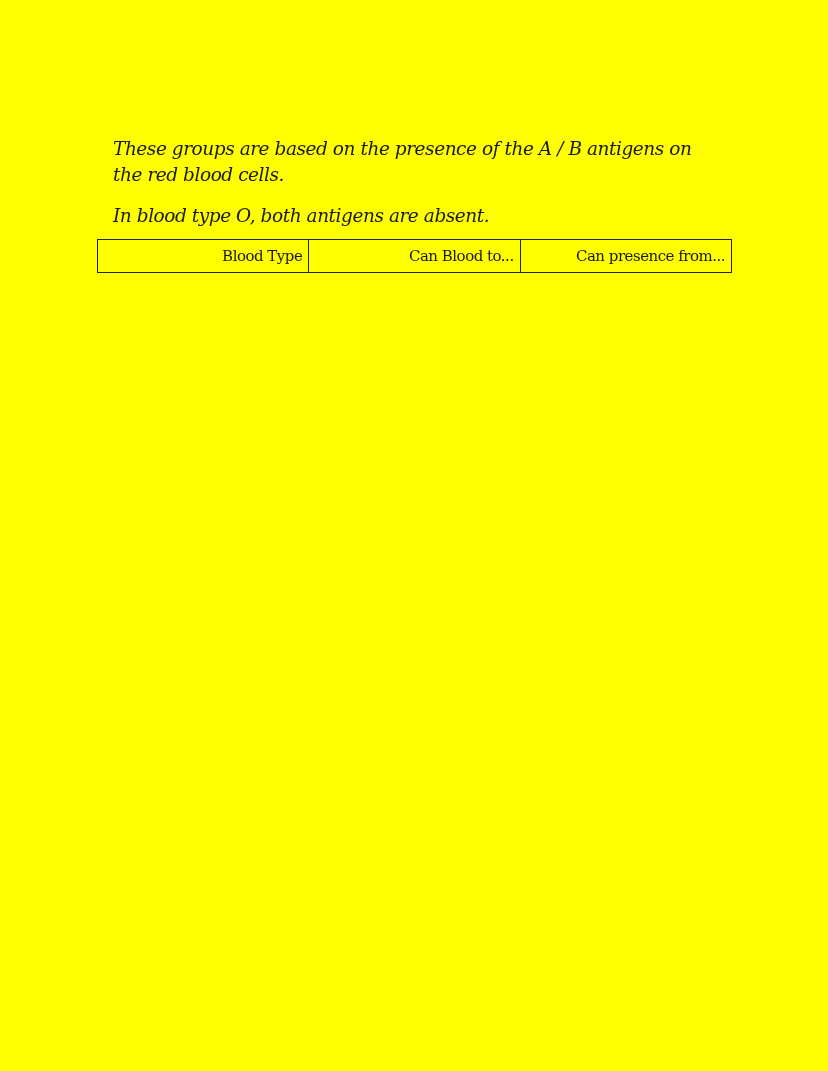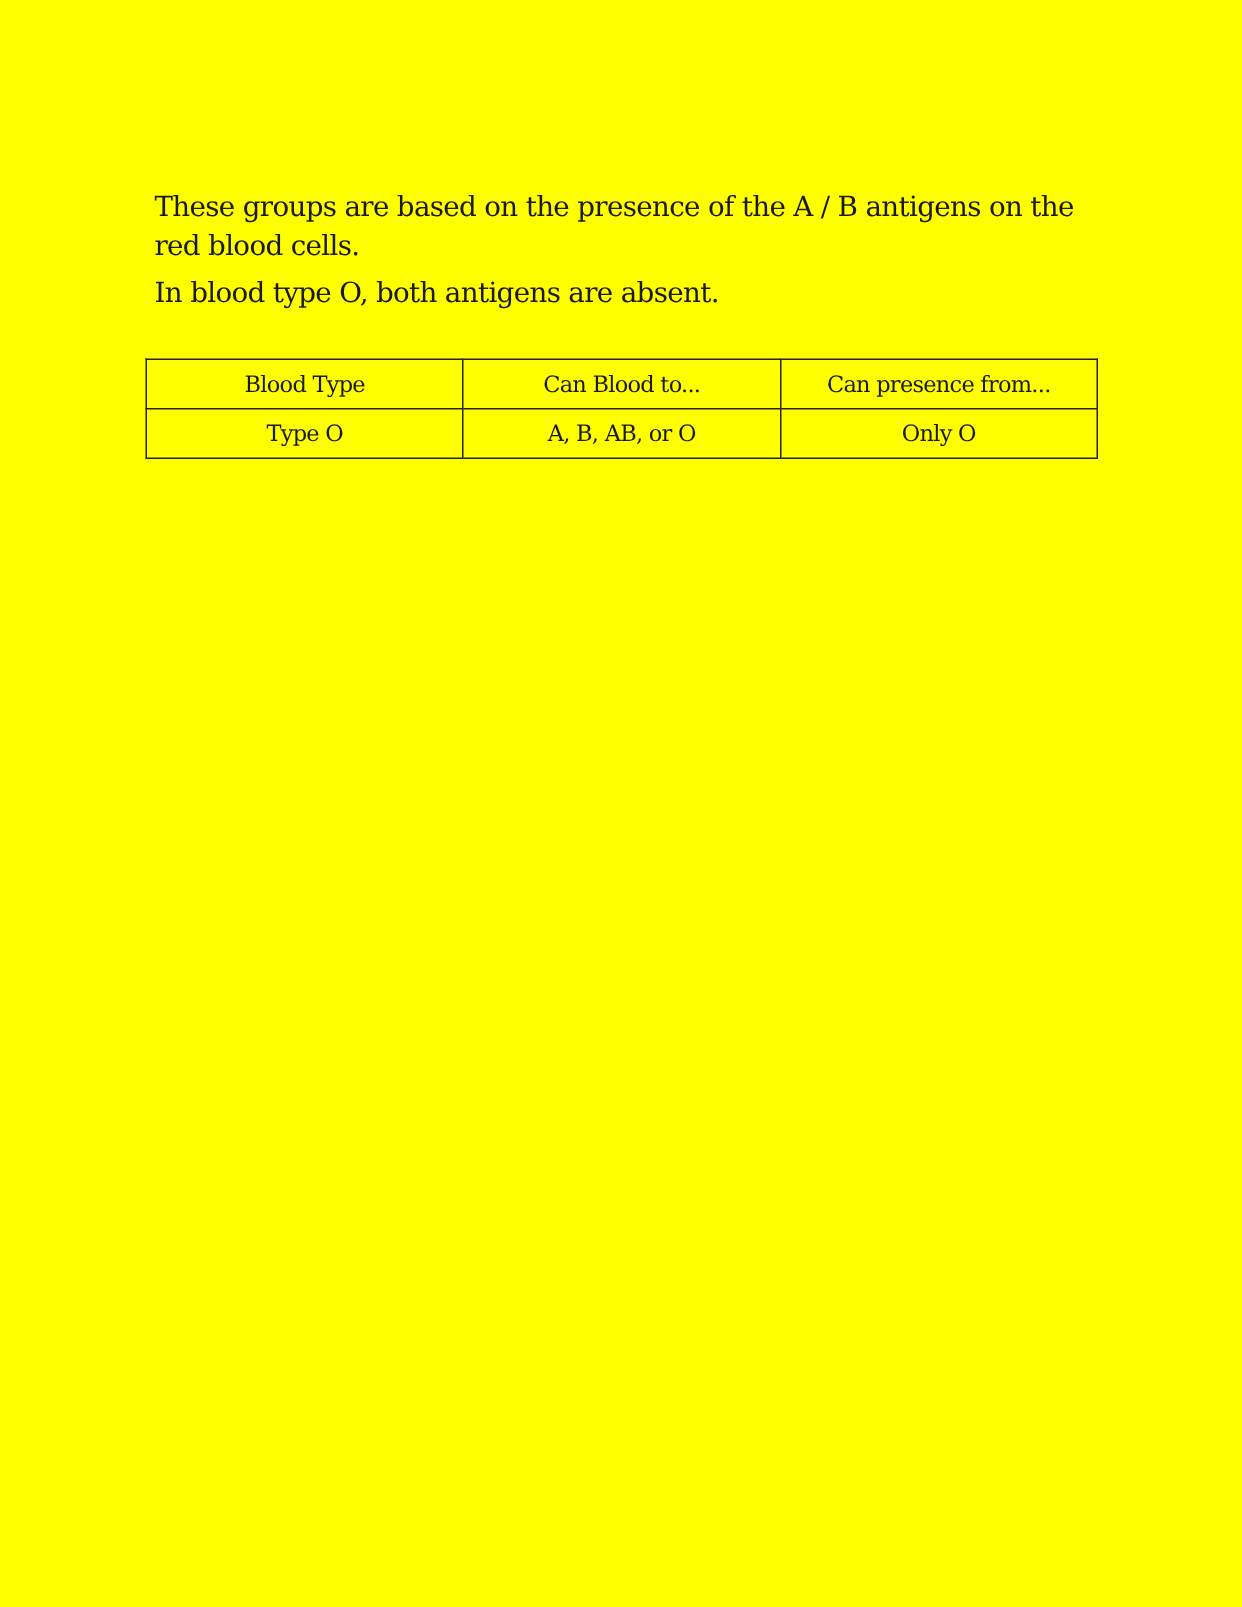--- a/index.html
+++ b/index.html
@@ -18,36 +18,37 @@
     .intro {
       position: absolute;
       left: 97px;
       top: 120px;
       width: 640px;
       font-size: 18.5px;
       line-height: 25.5px;
       letter-spacing: -0.45px;
     }
     .intro p {
-      margin: 6px;
+      margin: 16px;
+      font-style: italic;
     }
     table.blood {
       position: absolute;
       left: 97px;
       top: 239px;
       width: 635px;
       border-collapse: collapse;
       font-size: 15px;
       letter-spacing: -0.5px;
     }
     table.blood td, table.blood th {
       border: 1.5px solid #222;
       height: 33px;
       padding: 0 6px;
-      text-align: center;
+      text-align: right;
       font-weight: normal;
       width: 33.33%;
       box-sizing: border-box;
       vertical-align: middle;
     }
   </style>
 </head>
 <body>
 
 <div class="intro">
@@ -57,19 +58,14 @@
 
 <table class="blood">
   <thead>
     <tr>
       <th>Blood Type</th>
       <th>Can Blood to...</th>
       <th>Can presence from...</th>
     </tr>
   </thead>
   <tbody>
-    <tr>
-      <td>Type O</td>
-      <td>A, B, AB, or O</td>
-      <td>Only O</td>
-    </tr>
   </tbody>
 </table>
 
 </body></html>

